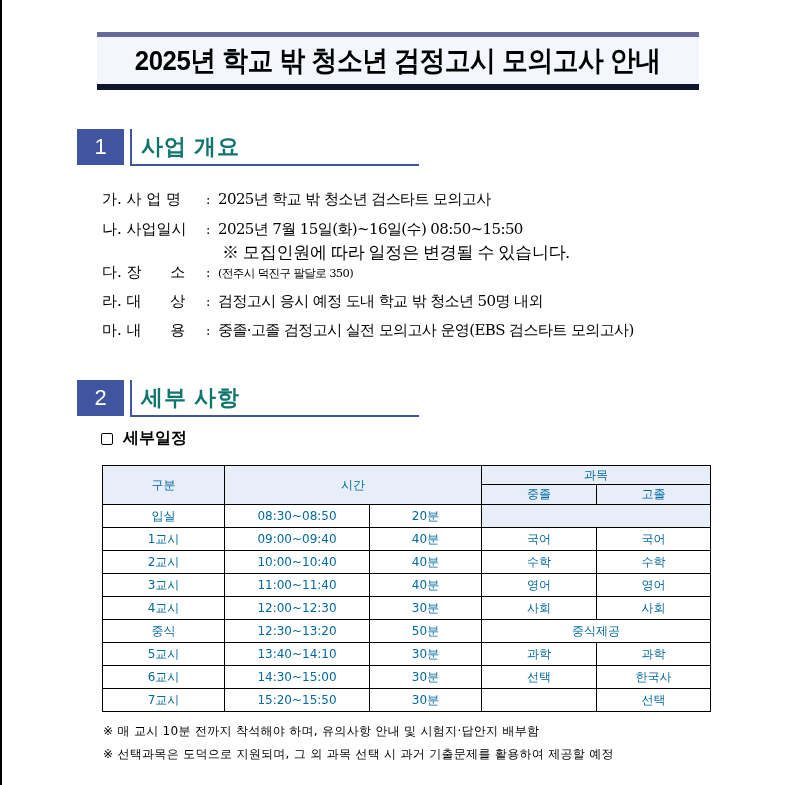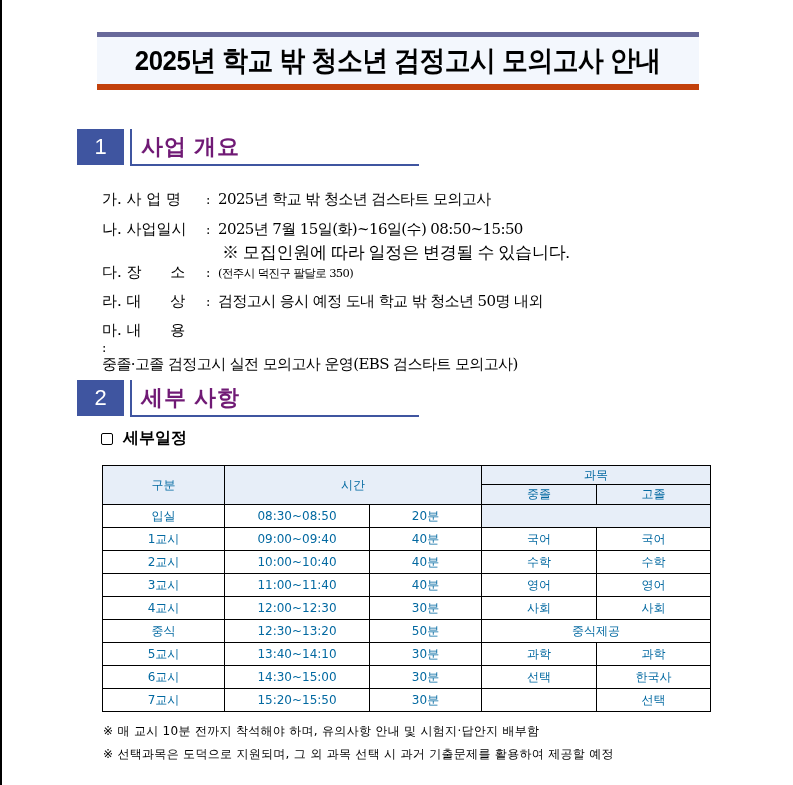--- a/index.html
+++ b/index.html
@@ -6,42 +6,42 @@
     body {
       width: 793px; height: 785px; background: #ffffff; position: relative; overflow: hidden;
       font-family: "DejaVu Sans", sans-serif; color: #000;
     }
     .left-rule { position: absolute; left: 0; top: 0; width: 2px; height: 785px; background: #000; }
 
     
     .title-box {
       position: absolute; left: 97px; top: 32px; width: 602px; height: 58px;
       background: #f3f7fd;
-      border-top: 5px solid #67699a; border-bottom: 6px solid #c2410c;
+      border-top: 5px solid #67699a; border-bottom: 6px solid #0f172a;
       box-sizing: border-box;
       display: flex; align-items: center; justify-content: center;
     }
     .title-text {
       font-family: "Liberation Sans", sans-serif; font-weight: bold; font-size: 28px;
       letter-spacing: -0.5px; color: #000;
       transform: scaleX(0.92);
     }
 
     
     .section { position: absolute; left: 77px; height: 36px; width: 345px; }
     .sec-num {
       position: absolute; left: 0; top: 0; width: 47px; height: 36px; background: #3f55a0;
       color: #fff; font-family: "Liberation Sans", sans-serif; font-size: 22px;
       display: flex; align-items: center; justify-content: center;
     }
     .sec-vbar { position: absolute; left: 53px; top: 0; width: 2px; height: 36px; background: #3f55a0; }
     .sec-underline { position: absolute; left: 53px; bottom: -1px; width: 289px; height: 2px; background: #3f55a0; }
     .sec-title {
       position: absolute; left: 64px; top: 3px; font-family: "Liberation Sans", sans-serif;
-      font-weight: bold; font-size: 22px; color: #701a75; letter-spacing: 1px;
+      font-weight: bold; font-size: 22px; color: #0f766e; letter-spacing: 1px;
     }
 
     
     .overview { position: absolute; left: 102px; top: 190px; width: 640px; }
     .ov-row { position: absolute; left: 0; display: flex; align-items: baseline; white-space: nowrap;
       font-family: "DejaVu Serif", serif; font-size: 15px; }
     .ov-label { width: 104px; display: inline-block; letter-spacing: 0px; }
     .ov-colon { width: 12px; display: inline-block; font-size: 13px; }
     .ov-value { letter-spacing: -0.6px; }
     .ov-small { font-size: 11.5px; letter-spacing: -0.6px; }
@@ -101,21 +101,21 @@
   <div class="ov-row" style="top:73px;">
     <span class="ov-label" style="white-space:pre;">다. 장      소</span>
     <span class="ov-colon">:</span>
       <span class="ov-small">(전주시 덕진구 팔달로 350)</span>
   </div>
   <div class="ov-row" style="top:102px;">
     <span class="ov-label" style="white-space:pre;">라. 대      상</span>
     <span class="ov-colon">:</span>
     <span class="ov-value">검정고시 응시 예정 도내 학교 밖 청소년 50명 내외</span>
   </div>
-  <div class="ov-row" style="top:131px;flex-direction:column;">
+  <div class="ov-row" style="top:131px;">
     <span class="ov-label" style="white-space:pre;">마. 내      용</span>
     <span class="ov-colon">:</span>
     <span class="ov-value">중졸·고졸 검정고시 실전 모의고사 운영(EBS 검스타트 모의고사)</span>
   </div>
 </div>
 
 <div class="section" style="top:380px;">
   <div class="sec-num">2</div>
   <div class="sec-vbar"></div>
   <div class="sec-underline"></div>

